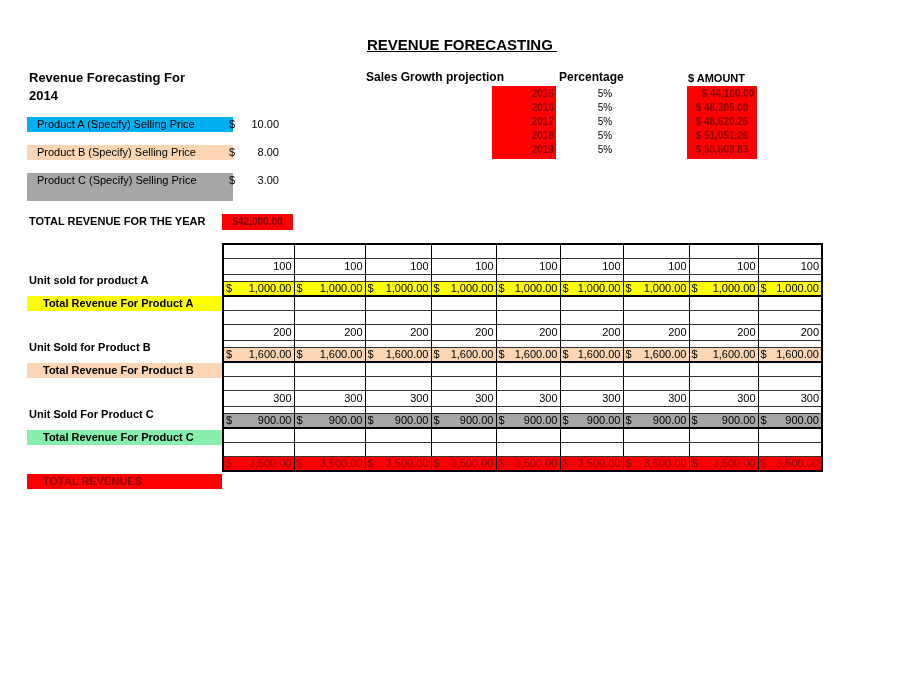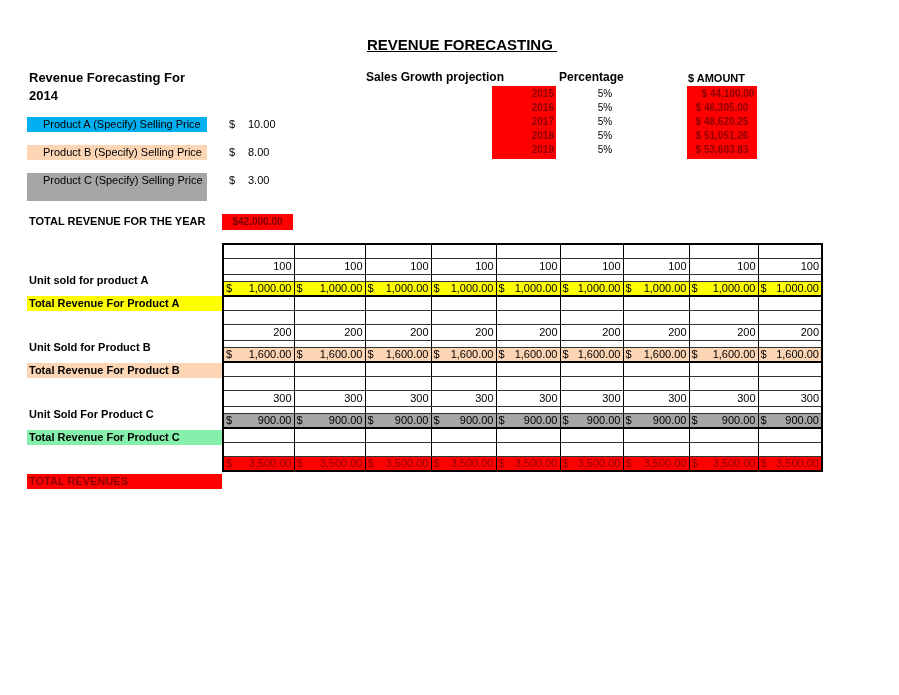--- a/index.html
+++ b/index.html
@@ -1,33 +1,33 @@
 <!DOCTYPE html>
 <html><head>
 <meta charset="utf-8">
 <style>
   * { box-sizing: border-box; margin: 0; padding: 0; }
   html, body { width: 899px; height: 695px; background: #ffffff; overflow: hidden; }
   body { position: relative; font-family: "Liberation Sans", sans-serif; color: #000; font-size: 11px; }
   .abs { position: absolute; }
   .title { left: 367px; top: 36px; font-size: 15px; font-weight: bold; text-decoration: underline; white-space: pre; }
   .subtitle { left: 29px; top: 69px; font-size: 13px; font-weight: bold; line-height: 18px; width: 180px; }
-  .price-label { left: 27px; width: 180px; height: 15px; font-size: 11px; padding-left: 16px; line-height: 15px; }
+  .price-label { left: 27px; width: 206px; height: 15px; font-size: 11px; padding-left: 10px; line-height: 15px; }
   .dollar { left: 229px; font-size: 11px; line-height: 15px; }
-  .price-val { left: 248px; width: 47px; font-size: 11px; line-height: 15px; }
+  .price-val { left: 232px; width: 47px; text-align: right; font-size: 11px; line-height: 15px; }
   .total-year-label { left: 29px; top: 215px; font-size: 11px; font-weight: bold; }
   .total-year-val { left: 222px; top: 214px; width: 71px; height: 16px; background: #ff0000; color: #7a0000; font-weight: bold; font-size: 10px; text-align: center; line-height: 16px; }
   .sg-head { top: 70px; font-size: 12px; font-weight: bold; }
   .yearbox { left: 492px; top: 86px; width: 64px; height: 73px; background: #ff0000; }
   .amtbox { left: 687px; top: 86px; width: 70px; height: 73px; background: #ff0000; }
   .yr { left: 492px; width: 62px; text-align: right; font-weight: bold; color: #8a0000; font-size: 10px; line-height: 14px; }
   .pct { left: 590px; width: 30px; text-align: center; font-size: 10px; line-height: 14px; }
   .amt { left: 687px; width: 70px; text-align: center; font-weight: bold; color: #8a0000; font-size: 10px; line-height: 14px; }
   .row-label { left: 29px; font-size: 11px; font-weight: bold; line-height: 15px; }
-  .hl { left: 27px; width: 195px; height: 15px; padding-left: 2px; }
+  .hl { left: 27px; width: 195px; height: 15px; padding-left: 16px; }
   table.grid { position: absolute; left: 222px; top: 243px; border-collapse: collapse; border: 2px solid #000; }
   table.grid td { border-left: 1.5px solid #000; border-right: 1.5px solid #000; border-bottom: 1px solid #333; padding: 0 2px; font-size: 11px; white-space: nowrap; }
   table.grid tr.h td { font-weight: bold; text-align: right; height: 15px; }
   table.grid tr.b td { height: 14px; }
   table.grid tr.gap td { height: 7px; border-bottom: 1px solid #333; }
   table.grid tr.u td { height: 16px; text-align: right; }
   table.grid tr.r td { height: 15px; }
   table.grid tr.ra td { background: #ffff00; border-bottom: 2px solid #000; }
   table.grid tr.rb td { background: #fcd5b4; border-bottom: 2px solid #000; }
   table.grid tr.rc td { background: #a6a6a6; border-bottom: 2px solid #000; }

